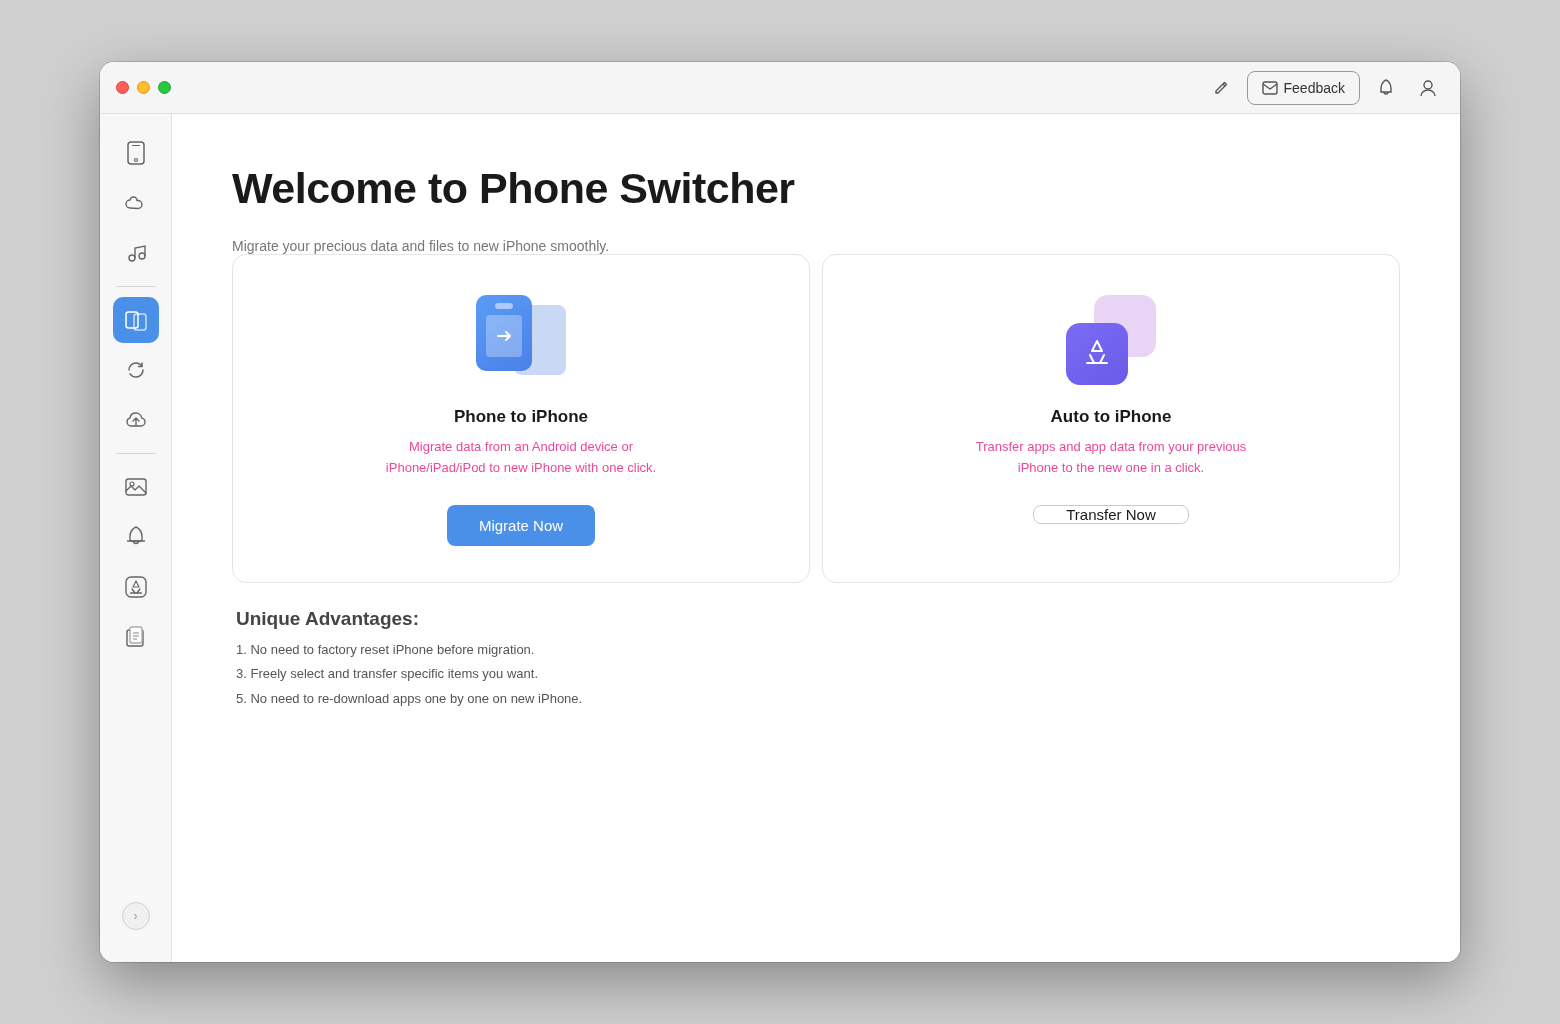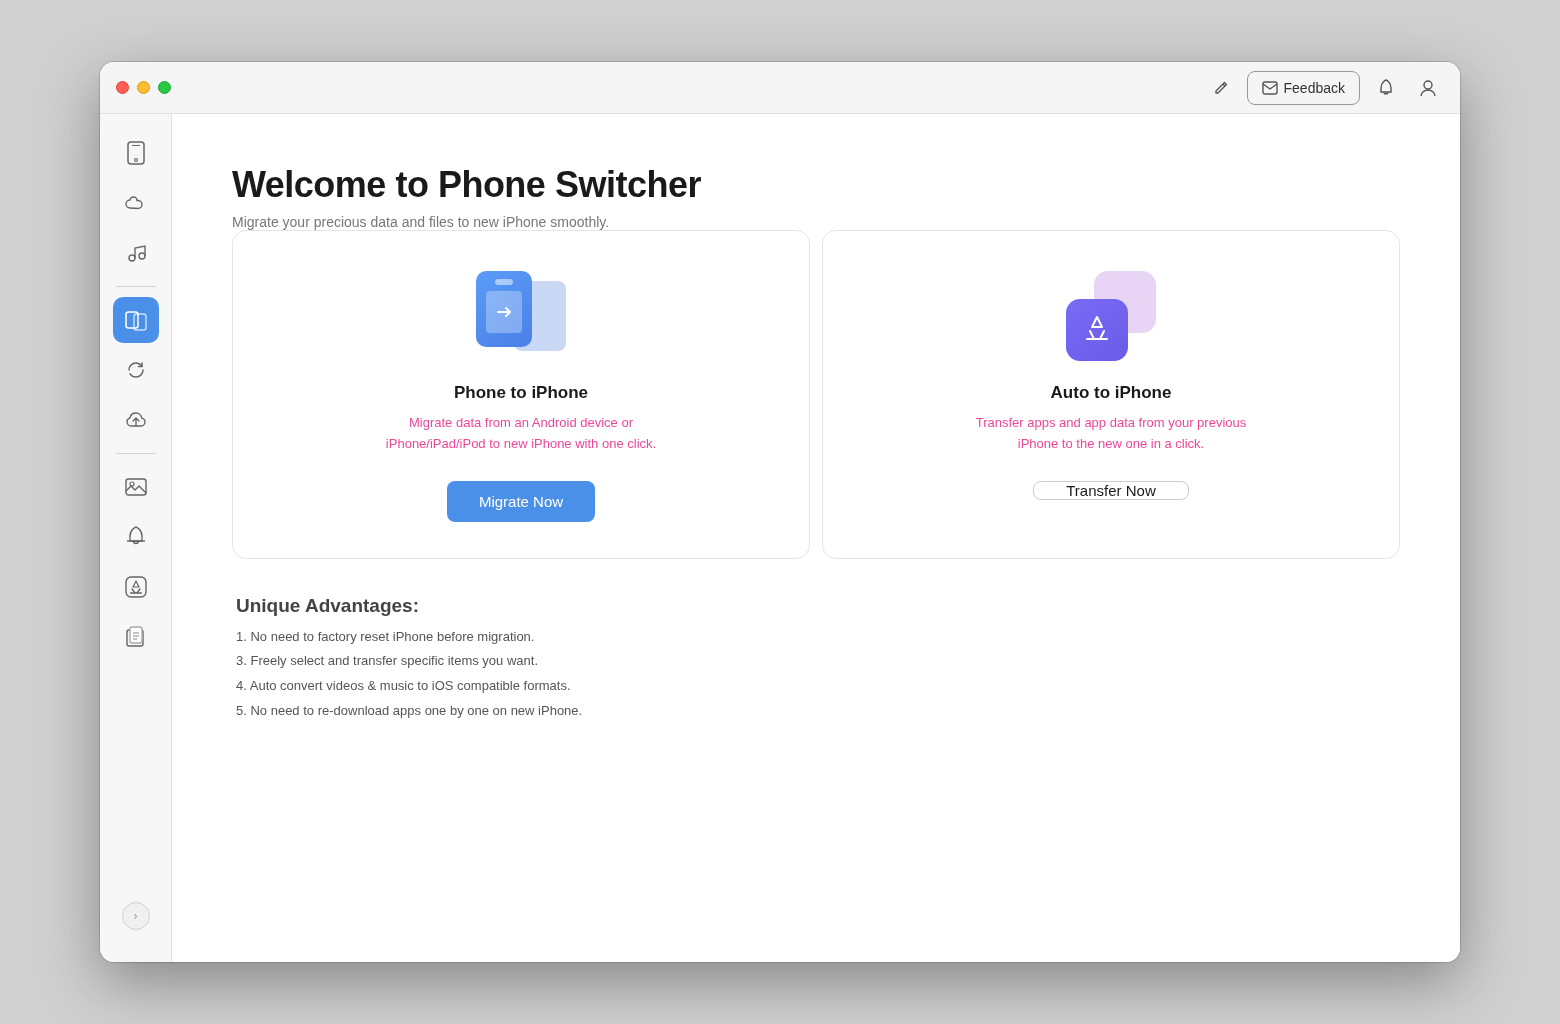--- a/index.html
+++ b/index.html
@@ -158,37 +158,37 @@
 
     
     .content {
       flex: 1;
       background: #ffffff;
       overflow-y: auto;
       padding: 50px 60px 40px 60px;
     }
 
     .page-title {
-      font-size: 36px;
+      font-size: 43px;
       font-weight: 700;
       color: #1a1a1a;
-      margin-bottom: 8px;
+      margin-bottom: 25px;
       letter-spacing: -0.5px;
     }
 
     .page-subtitle {
       font-size: 14px;
       color: #777;
     }
 
     
     .cards-row {
       display: flex;
       gap: 12px;
-      margin-bottom: 36px;
+      margin-bottom: 25px;
     }
 
     .card {
       flex: 1;
       border: 1.5px solid #e5e5e5;
       border-radius: 14px;
       padding: 40px 30px 36px 30px;
       display: flex;
       flex-direction: column;
       align-items: center;
@@ -522,19 +522,18 @@
           <button class="btn-transfer">Transfer Now</button>
         </div>
 
       </div>
 
       <div class="advantages-section">
         <div class="advantages-title">Unique Advantages:</div>
         <ul class="advantages-list">
           <li>1. No need to factory reset iPhone before migration.</li>
           <li>3. Freely select and transfer specific items you want.</li>
-          <li>4. Auto convert videos &amp; music to iOS compatible formats.</li>
           <li>5. No need to re-download apps one by one on new iPhone.</li>
         </ul>
       </div>
     </div>
   </div>
 </div>
 
 </body></html>

